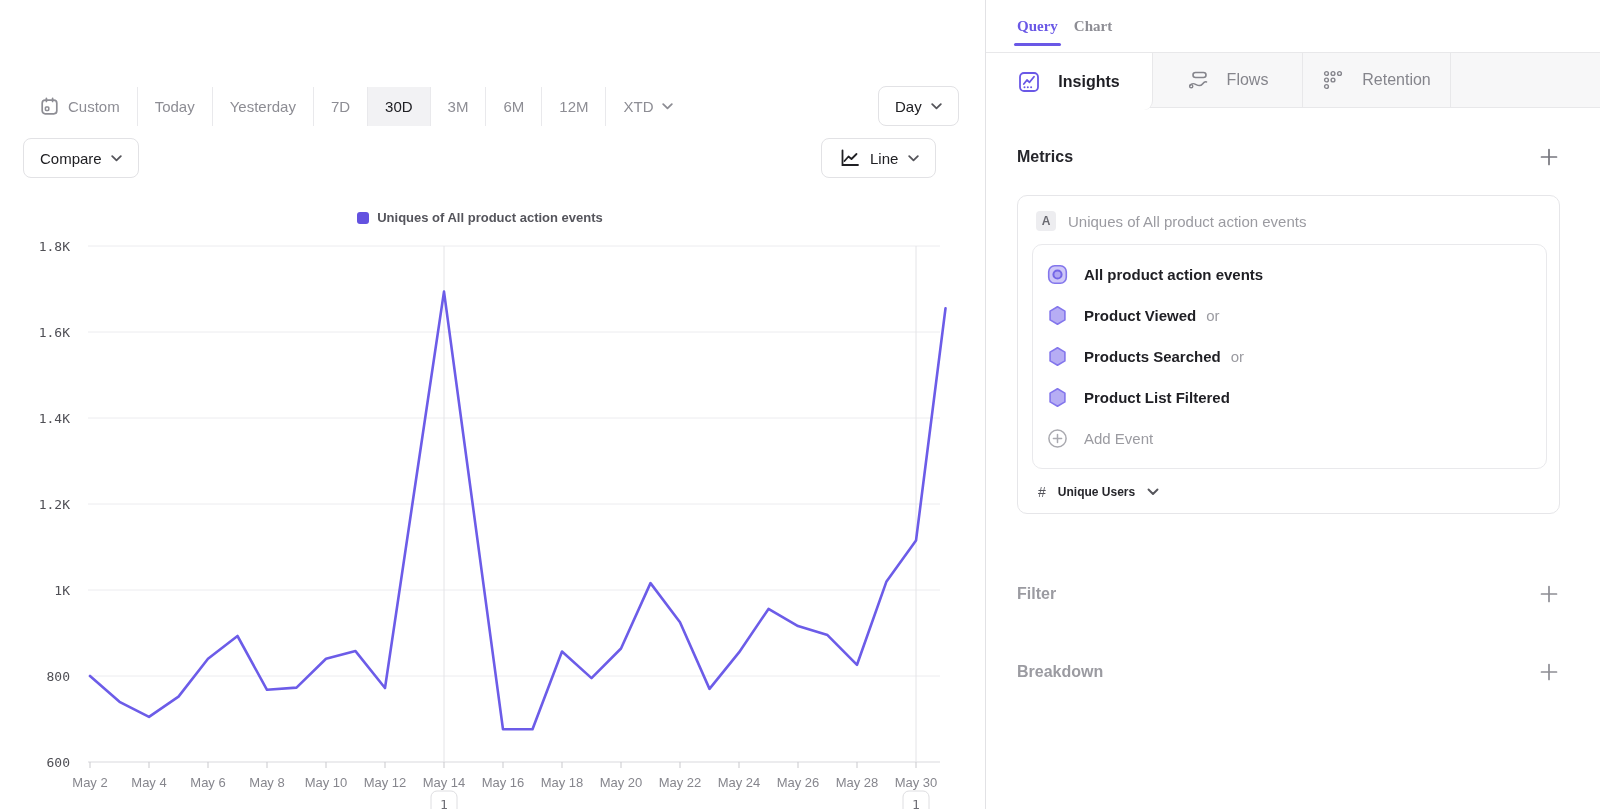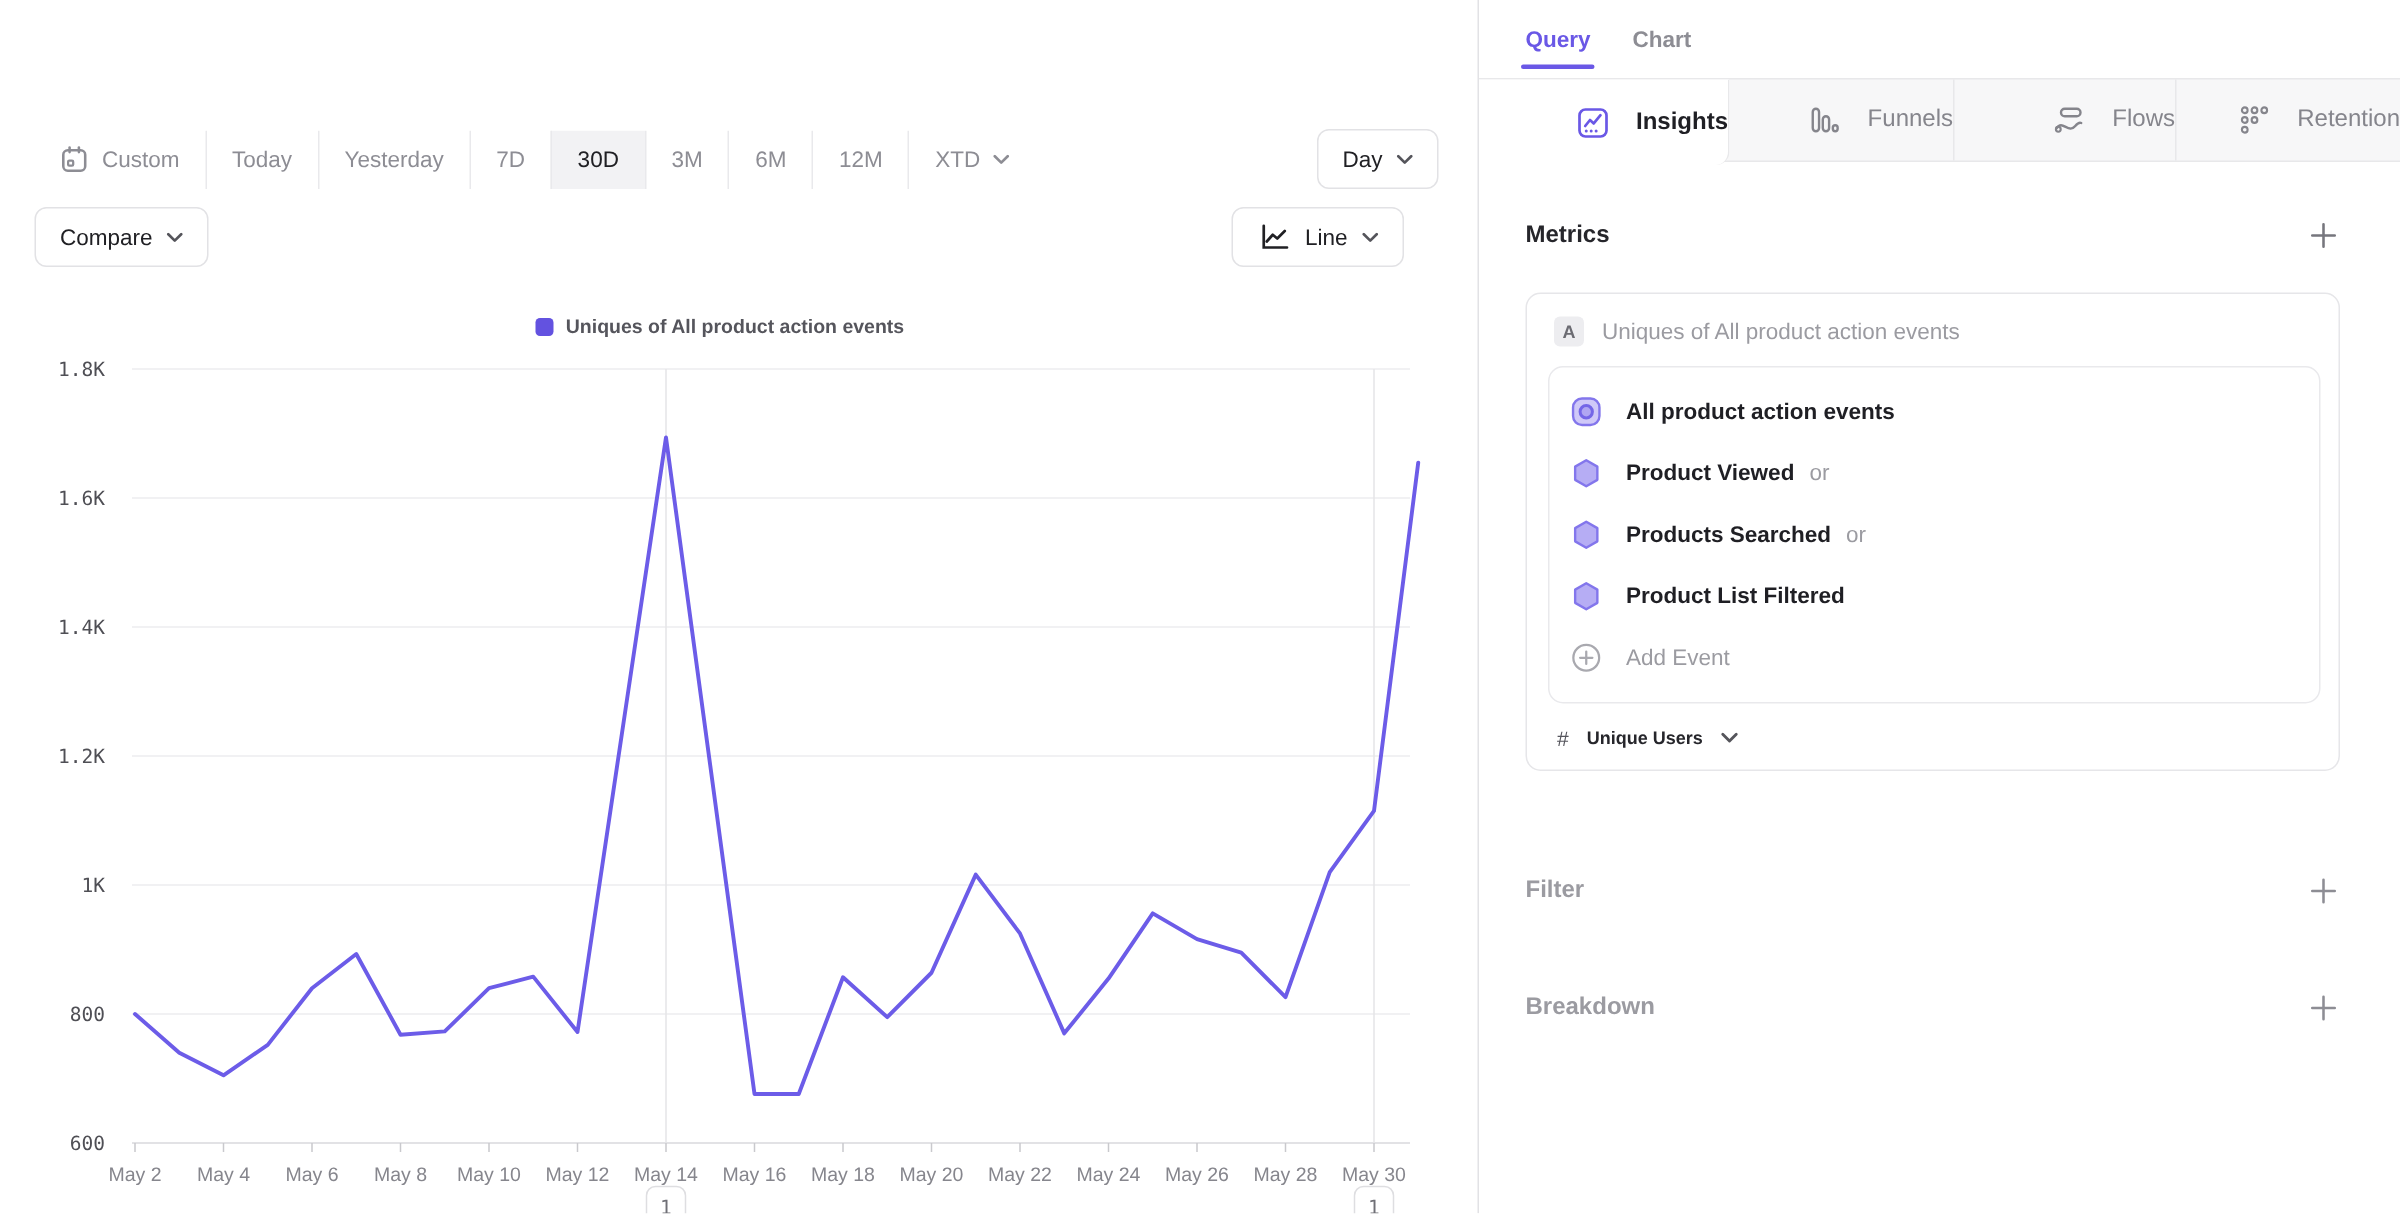--- a/index.html
+++ b/index.html
@@ -28,27 +28,27 @@
   #chart-svg { position:absolute; left:0; top:210px; }
   .ytick { font-family:"DejaVu Sans Mono", monospace; font-size:13px; fill:#4f4f55; }
   .xtick { font-family:"Liberation Sans", sans-serif; font-size:13px; fill:#86868d; }
   .badge-num { font-family:"DejaVu Sans Mono", monospace; font-size:13px; fill:#6f6f76; }
 
   .partial-tooltip { position:absolute; left:423px; top:805px; width:112px; height:12px;
     background:#f5f5f6; border:1px solid #dcdce0; border-radius:6px 6px 0 0; }
 
   
   .query-panel { position:absolute; left:985px; top:0; width:615px; height:809px; background:#fff; border-left:1px solid #e2e2e5; }
-  .qp-tabs { height:52px; display:flex; align-items:center; gap:28px; padding-left:31px; }
+  .qp-tabs { height:52px; display:flex; align-items:center; gap:16px; padding-left:31px;font-family:Liberation Serif, serif; }
   .qp-tab { position:relative; font-size:15px; font-weight:700; color:#8d8d94; cursor:pointer; }
   .qp-tab.active { color:#6a58e6; }
   .qp-tab.active::after { content:""; position:absolute; left:-3px; right:-3px; bottom:-11px; height:3px; background:#6a58e6; border-radius:2px; }
 
   .report-tabs { display:flex; height:56px; background:#f7f7f8; border-top:1px solid #e8e8ea; border-bottom:1px solid #e8e8ea; }
-  .report-tab { display:flex; align-items:center; justify-content:flex-end; gap:18px; font-size:16px; color:#85858c;
+  .report-tab { display:flex; align-items:center; justify-content:center; gap:18px; font-size:16px; color:#85858c;
     border-right:1px solid #e8e8ea; cursor:pointer; }
   .report-tab:nth-child(1){ width:167px; } .report-tab:nth-child(2){ width:150px; } .report-tab:nth-child(3){ width:148px; }
   .report-tab:nth-child(4){ flex:1; border-right:none; }
   .report-tab.active { background:#fff; color:#1f1f24; font-weight:600; height:57px; border-bottom-right-radius:9px; margin-bottom:-1px; }
 
   .qp-content { padding:0 40px 0 31px; }
   .section-head { display:flex; align-items:center; justify-content:space-between; }
   .section-head.metrics { margin-top:38px; }
   .section-title { font-size:16px; font-weight:700; color:#26262b; }
   .section-title.muted { color:#9b9ba1; }
@@ -221,28 +221,20 @@
           <rect x="2" y="2" width="18" height="18" rx="4" stroke="#6a58e6" stroke-width="1.8"></rect>
           <polyline points="5.8,13 9,9 11.5,11.3 16,5.8" stroke="#6a58e6" stroke-width="1.8" stroke-linecap="round" stroke-linejoin="round"></polyline>
           <circle cx="6.5" cy="16.3" r="1" fill="#6a58e6"></circle>
             <circle cx="9.8" cy="16.3" r="1" fill="#6a58e6"></circle>
             <circle cx="13.1" cy="16.3" r="1" fill="#6a58e6"></circle>
         </svg>
         <span>Insights</span>
       </div>
       <div class="report-tab">
         <svg width="22" height="22" viewBox="0 0 22 22" fill="none">
-          <rect x="3.5" y="3.5" width="4.2" height="15" rx="2.1" stroke="#85858c" stroke-width="1.6"></rect>
-          <rect x="10.2" y="8.5" width="4.2" height="10" rx="2.1" stroke="#85858c" stroke-width="1.6"></rect>
-          <rect x="16.9" y="14.5" width="3.2" height="4" rx="1.6" stroke="#85858c" stroke-width="1.6"></rect>
-        </svg>
-        <span>Funnels</span>
-      </div>
-      <div class="report-tab">
-        <svg width="22" height="22" viewBox="0 0 22 22" fill="none">
           <rect x="6" y="3.5" width="13" height="5" rx="2.5" stroke="#85858c" stroke-width="1.6"></rect>
           <path d="M3 16.5 C 7 10.5, 11 20.5, 15.5 15 C 17 13.2, 18.5 12.5, 19.5 13" stroke="#85858c" stroke-width="1.6" stroke-linecap="round"></path>
           <circle cx="4.2" cy="17.2" r="1.6" stroke="#85858c" stroke-width="1.4"></circle>
         </svg>
         <span>Flows</span>
       </div>
       <div class="report-tab">
         <svg width="22" height="22" viewBox="0 0 22 22" fill="none">
           <circle cx="4.5" cy="4.5" r="1.9" stroke="#85858c" stroke-width="1.4"></circle>
           <circle cx="11" cy="4.5" r="1.9" stroke="#85858c" stroke-width="1.4"></circle>

